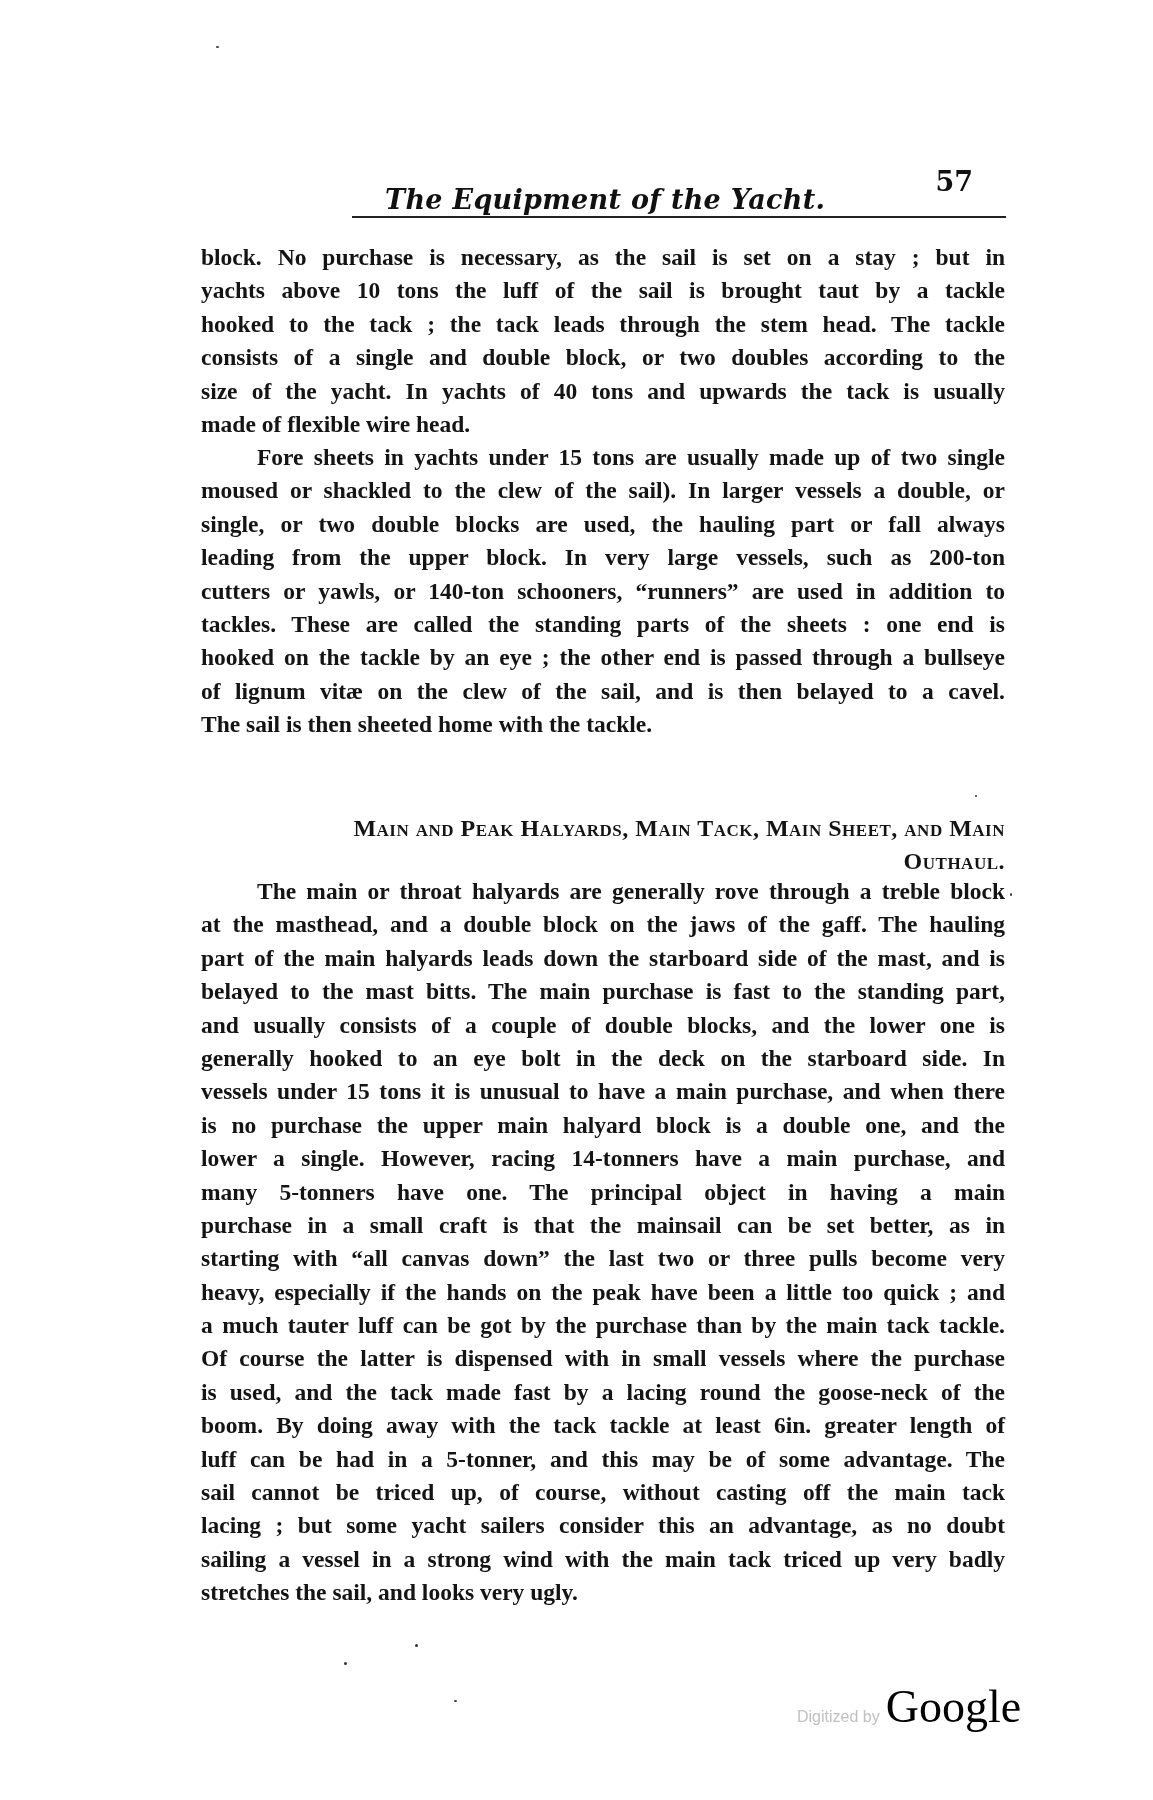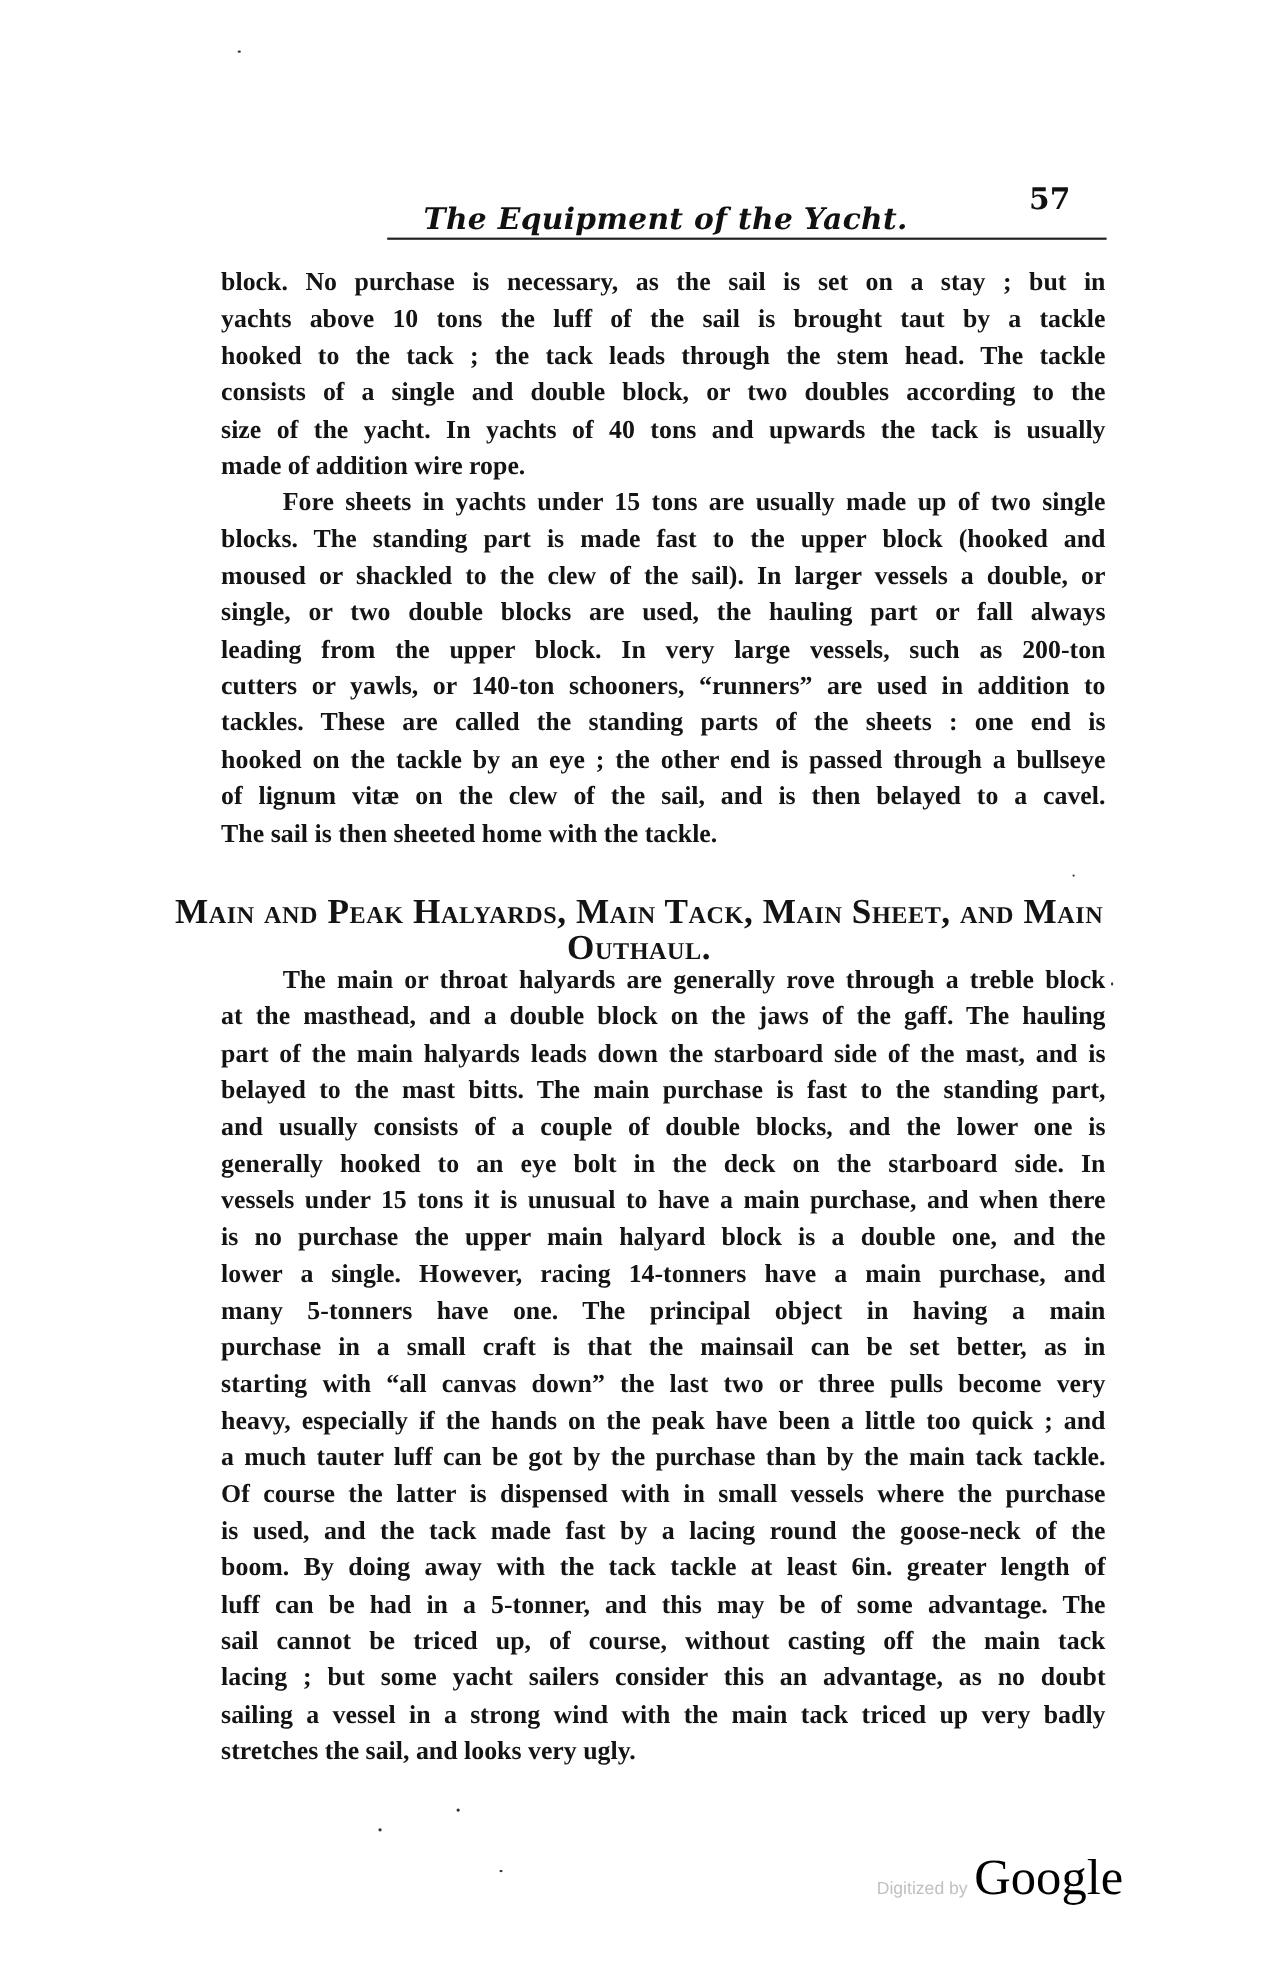--- a/index.html
+++ b/index.html
@@ -25,21 +25,21 @@
       font-family: "Liberation Serif", serif; font-weight: bold;
       font-size: 23.5px; line-height: 33.4px; text-align: justify;
       color: #141414;
     }
     .line { display: block; text-align: justify; text-align-last: justify; white-space: nowrap; height: 33.4px; overflow: visible; margin-left: 44px; }
     .line.last { text-align-last: left; }
     .line.indented { padding-left: 56px; }
     .section-heading {
       position: absolute; left: 157px; width: 848px; top: 812px;
       font-family: "Liberation Serif", serif; font-weight: bold; font-variant: small-caps;
-      font-size: 32px; line-height: 33px; text-align: center; color: #141414;
+      font-size: 24px; line-height: 33px; text-align: right; color: #141414;
       letter-spacing: 0.5px;
     }
     .watermark {
       position: absolute; left: 797px; top: 1680px; height: 56px;
       color: #b8b8b8; white-space: nowrap;
     }
     .wm-small {
       font-family: "Liberation Sans", sans-serif; font-size: 16px; vertical-align: baseline;
       color: #c0c0c0;
     }
@@ -58,26 +58,25 @@
     <span class="page-number">57</span>
   </div>
   <div class="head-rule"></div>
 
   <div class="text-block" style="top:241px;">
     <span class="line">block.  No purchase is necessary, as the sail is set on a stay ;  but in</span>
     <span class="line">yachts above 10 tons the luff of the sail is brought taut by a tackle</span>
     <span class="line">hooked to the tack ; the tack leads through the stem head.  The tackle</span>
     <span class="line">consists of a single and double block, or two doubles according to the</span>
     <span class="line">size of the yacht.  In yachts of 40 tons and upwards the tack is usually</span>
-    <span class="line last">made of addition wire rope.</span>
+    <span class="line last">made of flexible wire head.</span>
   </div>
 
   <div class="text-block" style="top:441px;">
     <span class="line indented">Fore sheets in yachts under 15 tons are usually made up of two single</span>
-    <span class="line">blocks.  The standing part is made fast to the upper block (hooked and</span>
     <span class="line">moused or shackled to the clew of the sail).  In larger vessels a double, or</span>
     <span class="line">single, or two double blocks are used, the hauling part or fall always</span>
     <span class="line">leading from the upper block.  In very large vessels, such as 200-ton</span>
     <span class="line">cutters or yawls, or 140-ton schooners, “runners” are used in addition to</span>
     <span class="line">tackles.  These are called the standing parts of the sheets : one end is</span>
     <span class="line">hooked on the tackle by an eye ; the other end is passed through a bullseye</span>
     <span class="line">of lignum vitæ on the clew of the sail, and is then belayed to a cavel.</span>
     <span class="line last">The sail is then sheeted home with the tackle.</span>
   </div>
 

